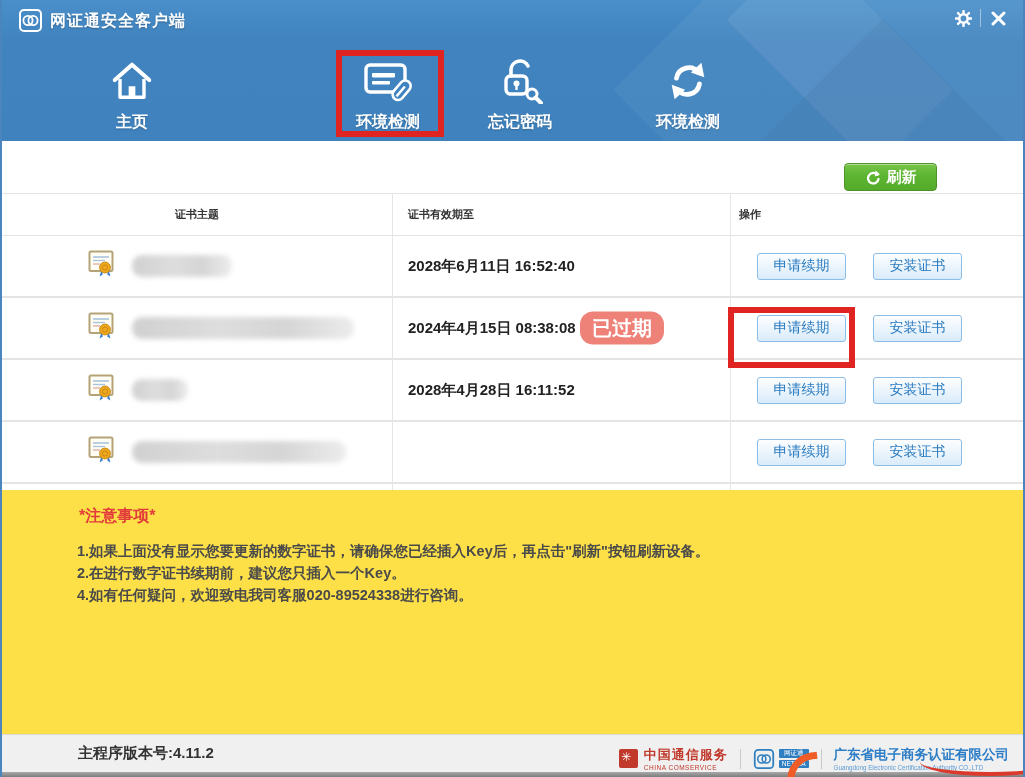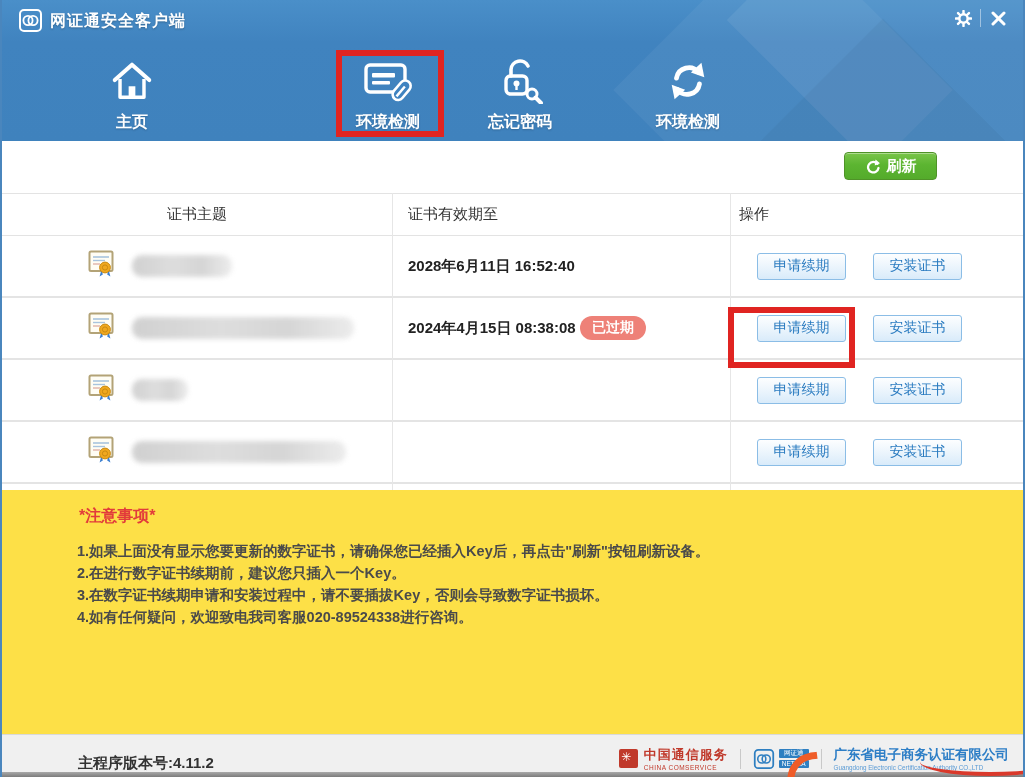--- a/index.html
+++ b/index.html
@@ -35,64 +35,64 @@
   
   .ann { position:absolute; border:6px solid #e02421; background:transparent; z-index:50; }
   .ann.tab-box { left:334px; top:50px; width:108px; height:87px; }
   .ann.btn-box { left:726px; top:307px; width:127px; height:61px; }
   .ann-arc { position:absolute; z-index:60; }
   .arc1 { left:781px; top:757px; width:95px; height:70px; border:7px solid #ef5c28;
           border-radius:50%; border-color:transparent transparent transparent #ef5c28; transform:rotate(38deg); }
   .arc2 { left:918px; top:748px; width:140px; height:28px; border-bottom:4px solid #da392b; border-radius:50%; }
 
   
-  .toolbar { position:absolute; left:0; top:141px; width:100%; height:52px; background:#fff;padding-left:40px; }
+  .toolbar { position:absolute; left:0; top:152px; width:100%; height:52px; background:#fff;padding-left:40px; }
   .refresh-btn { position:absolute; right:86px; top:11px; width:93px; height:28px; border-radius:4px;
                  border:1px solid #4f9328; background:linear-gradient(180deg,#79c54a 0%, #5cb531 45%, #54ab2b 100%);
                  color:#fff; font-size:15px; font-weight:bold; display:flex; align-items:center;
                  justify-content:center; gap:7px; cursor:pointer; box-shadow:inset 0 1px 0 rgba(255,255,255,.4); }
 
   
   .cert-table { position:absolute; left:0; top:193px; width:100%; }
   .thead { position:relative; height:43px; background:#fff; border-top:1px solid #e3e3e3;
            border-bottom:1px solid #e3e3e3; }
   .th { position:absolute; top:0; height:100%; display:flex; align-items:center;
-        font-size:15px; color:#333; font-weight:400; }
+        font-size:11px; color:#333; font-weight:700; }
   .th-subject { left:0; width:390px; justify-content:center; }
   .th-expiry  { left:406px; }
   .th-actions { left:737px; }
   .col-sep { position:absolute; width:1px; background:#e6e6e6; top:193px; height:297px; z-index:2; }
   .cs1 { left:390px; } .cs2 { left:728px; }
 
   .trow { position:relative; height:62px; background:#fff; border-bottom:2px solid #e4e4e4; }
   .cell { position:absolute; top:0; height:100%; display:flex; align-items:center; }
   .c-subject { left:0; width:390px; }
   .c-expiry  { left:406px; width:322px; font-size:15px; font-weight:600; color:#222; }
   .c-actions { left:737px; right:0; gap:27px; padding-left:18px; }
   .cert-ico { position:absolute; left:86px; top:50%; transform:translateY(-50%); }
   .blur-bar { position:absolute; left:130px; top:50%; transform:translateY(-50%); height:22px;
               border-radius:10px; background:linear-gradient(90deg,#c9c9c9,#d8d8d8 40%,#cfcfcf 70%,#e9e9e9);
               filter:blur(2.5px); opacity:.85; }
   .bw1{width:100px;} .bw2{width:222px;} .bw3{width:56px;} .bw4{width:214px;}
   .row-btn { width:89px; height:27px; border:1px solid #8bbde6; border-radius:3px;
              background:linear-gradient(180deg,#fdfeff 0%, #eaf4fc 55%, #d9ebfa 100%);
              color:#2a7bc0; font-size:14px; cursor:pointer; }
   .badge { position:absolute; left:172px; top:50%; transform:translateY(-50%); background:#ee8178;
-           color:#fff; font-size:14px; padding:3px 12px; border-radius:13px; z-index:3; white-space:nowrap; }
+           color:#fff; font-size:20px; padding:3px 12px; border-radius:13px; z-index:3; white-space:nowrap; }
 
   
   .notes { position:absolute; left:0; top:490px; width:100%; height:244px; background:#fde047; }
   .notes-title { position:absolute; left:77px; top:16px; color:#e23b3b; font-size:16px; font-weight:bold; }
   .note-list { position:absolute; left:75px; top:50px; }
   .note-line { font-size:14.5px; font-weight:bold; color:#4a4a4a; line-height:22px; }
 
   
   .footer { position:absolute; left:0; top:734px; width:100%; height:38px; background:#f0f0f0;
             border-top:1px solid #d9d9d9; }
-  .version { position:absolute; left:76px; top:9px; font-size:15px; font-weight:bold; color:#333;margin-top:10px; }
+  .version { position:absolute; left:76px; top:9px; font-size:15px; font-weight:bold; color:#333; }
   .logos { position:absolute; right:14px; top:5px; height:100%; display:flex; align-items:center; }
   .logo-sep { width:1px; height:20px; background:#c9c9c9; margin:0 12px; }
   .ccs { display:flex; align-items:center; gap:6px; }
   .ccs-mark { width:19px; height:19px; background:#c0392b; border-radius:2px; position:relative; }
   .ccs-mark::before { content:"✳"; position:absolute; left:2.5px; top:1px; color:#fff; font-size:12px; }
   .ccs-text .t { color:#c0392b; font-size:13px; font-weight:bold; letter-spacing:1px; }
   .ccs-text .s { color:#c0392b; font-size:6.5px; letter-spacing:.5px; }
   .netca { display:flex; align-items:center; gap:4px; }
   .netca-chips { display:flex; flex-direction:column; gap:2px; }
   .chip { background:#2e7fc1; color:#fff; font-size:6.5px; padding:1px 3px; border-radius:1px;
@@ -278,20 +278,23 @@
               <line x1="5" y1="10.5" x2="17" y2="10.5" stroke="#a8c4de" stroke-width="1.4"></line>
               <line x1="5" y1="14" x2="12" y2="14" stroke="#dba79b" stroke-width="1.2"></line>
               <path d="M13.5 19.5 L11.6 26.5 L14.8 24.6 Z" fill="#3b7fd0"></path>
               <path d="M20.5 19.5 L22.4 26.5 L19.2 24.6 Z" fill="#3b7fd0"></path>
               <circle cx="17" cy="17.5" r="5.4" fill="#f0a81f" stroke="#c98a12" stroke-width="1"></circle>
               <circle cx="17" cy="17.5" r="2.6" fill="none" stroke="#c98a12" stroke-width="1"></circle>
             </svg>
         </span>
         <span class="blur-bar bw3"></span>
       </div>
+      <div class="cell c-expiry">
+        <span>2028年4月28日 16:11:52</span>
+      </div>
       <div class="cell c-actions">
         <button class="row-btn">申请续期</button>
         <button class="row-btn">安装证书</button>
       </div>
     </div>
 
     <div class="trow">
       <div class="cell c-subject">
         <span class="cert-ico">
           <svg width="26" height="28" viewBox="0 0 26 28">
@@ -315,21 +318,20 @@
   </div>
 
   <div class="col-sep cs1"></div>
   <div class="col-sep cs2"></div>
 
   <div class="notes">
     <div class="notes-title">*注意事项*</div>
     <div class="note-list">
       <div class="note-line">1.如果上面没有显示您要更新的数字证书，请确保您已经插入Key后，再点击"刷新"按钮刷新设备。</div>
       <div class="note-line">2.在进行数字证书续期前，建议您只插入一个Key。</div>
-      <div class="note-line">3.在数字证书续期申请和安装过程中，请不要插拔Key，否则会导致数字证书损坏。</div>
       <div class="note-line">4.如有任何疑问，欢迎致电我司客服020-89524338进行咨询。</div>
     </div>
   </div>
 
   <div class="footer">
     <div class="version">主程序版本号:4.11.2</div>
     <div class="logos">
       <div class="ccs">
         <div class="ccs-mark"></div>
         <div class="ccs-text">

